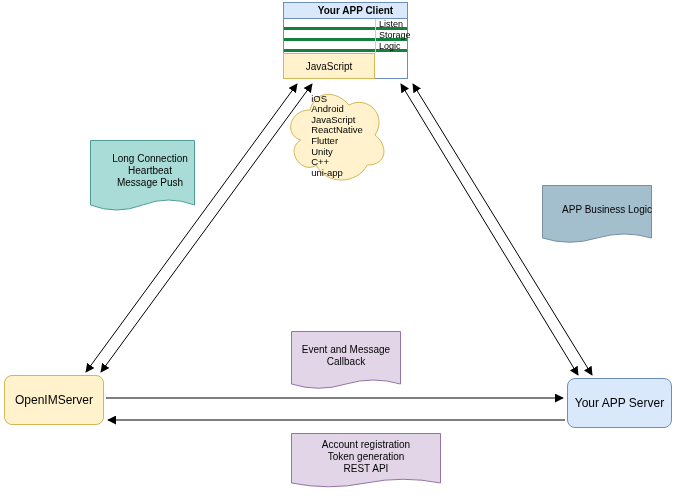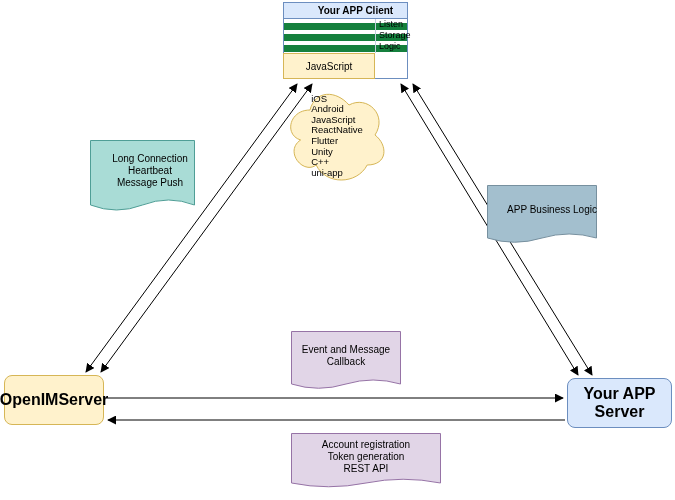--- a/index.html
+++ b/index.html
@@ -17,25 +17,23 @@
 
   
   .arrows { position: absolute; left: 0; top: 0; z-index: 1; }
   .arrows line { stroke: #000; stroke-width: 1; }
 
   
   .node {
     display: flex;
     align-items: center;
     justify-content: center;
-    text-align: center;
-    font-size: 16px;
+    font-size: 12px;
     border: 1px solid;
     z-index: 3;
-    font-weight: bold;
   }
   .rounded { border-radius: 8px; }
   .yellow { background: #fff2cc; border-color: #d6b656; }
   .blue   { background: #dae8fc; border-color: #6c8ebf; }
 
   
   .client {
     left: 283px; top: 2px; width: 125px; height: 77px;
     background: #ffffff;
     border: 1px solid #6c8ebf;
@@ -52,21 +50,21 @@
   .client-rows::before {
     content: "";
     position: absolute; left: 91px; top: 0; bottom: 0;
     border-left: 1px solid #c3cfde;
   }
   .client-row {
     height: 11px;
     line-height: 11px;
     font-size: 9px;
     padding-left: 95px;
-    border-bottom: 7px solid #15803d;
+    border-bottom: 3px solid #15803d;
     white-space: nowrap;
   }
   .client-sdk {
     position: absolute; left: -1px; bottom: -1px;
     width: 92px; height: 26px;
     background: #fff2cc; border: 1px solid #d6b656;
     display: flex; align-items: center; justify-content: center;
     font-size: 10px;
   }
 
@@ -141,21 +139,21 @@
 
   <div class="abs note" style="left:90px; top:140px; width:120px; height:77px">
     <svg width="105" height="77" viewBox="0 0 105 77">
       <path d="M0.5,0.5 H104.5 V65 Q78.5,55 52.5,65 Q26.5,75 0.5,65 Z" fill="#a9dcd6" stroke="#4f9e96"></path>
     </svg>
     <div class="note-text" style="height:62px">Long Connection
 Heartbeat
 Message Push</div>
   </div>
 
-  <div class="abs note" style="left:487px; top:185px; width:130px; height:64px">
+  <div class="abs note" style="left:542px; top:185px; width:130px; height:64px">
     <svg width="110" height="64" viewBox="0 0 110 64">
       <path d="M0.5,0.5 H109.5 V53 Q82,45 55,53 Q27.5,61.5 0.5,53 Z" fill="#a3bfce" stroke="#77909f"></path>
     </svg>
     <div class="note-text" style="height:50px">APP Business Logic</div>
   </div>
 
   <div class="abs note" style="left:291px; top:433px; width:150px; height:60px">
     <svg width="150" height="60" viewBox="0 0 150 60">
       <path d="M0.5,0.5 H149.5 V50 Q112,42.5 75,50 Q37.5,57.5 0.5,50 Z" fill="#e1d5e7" stroke="#9673a6"></path>
     </svg>

